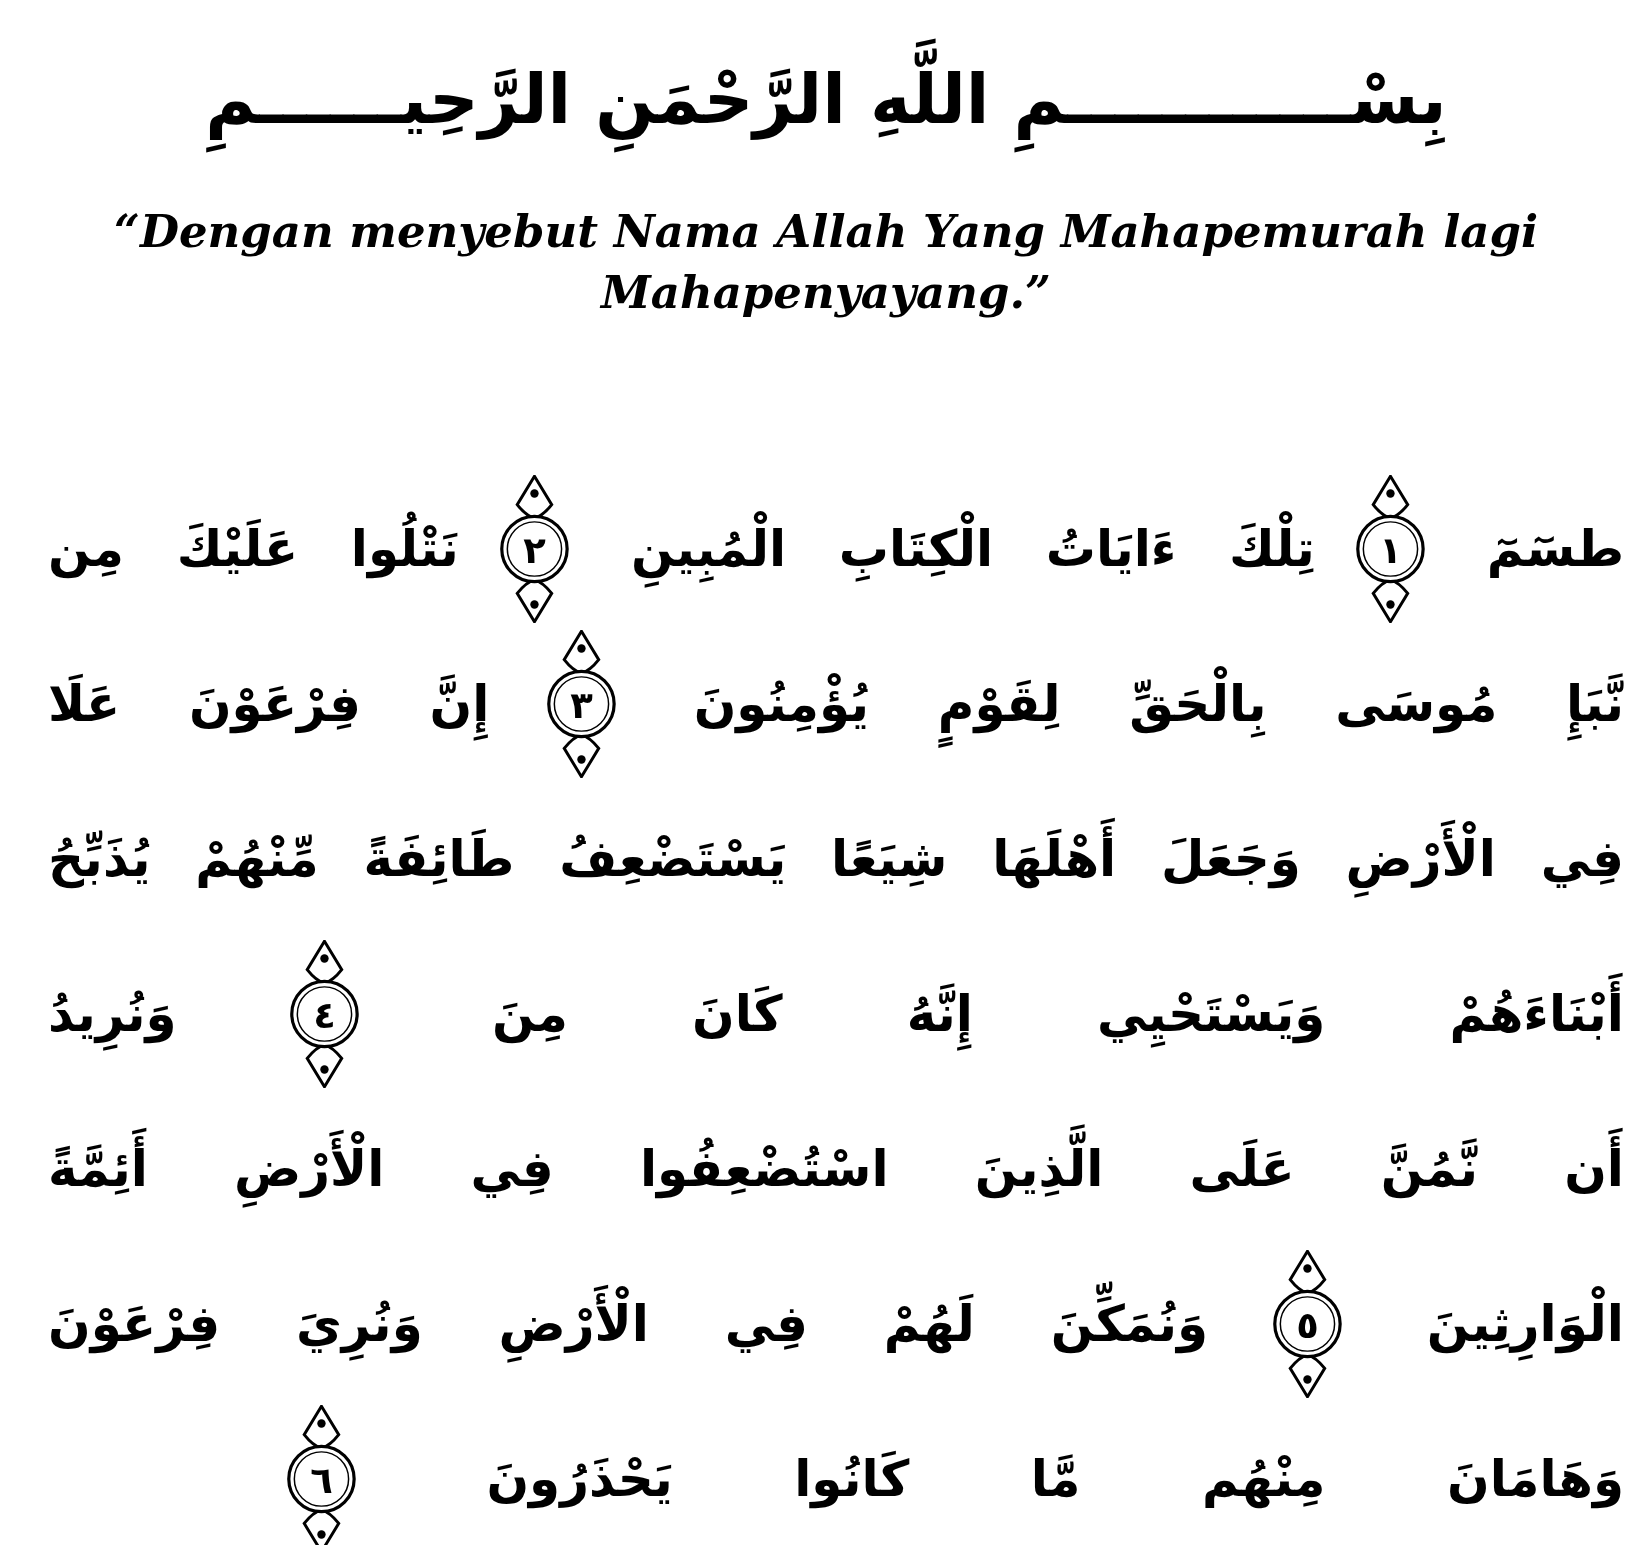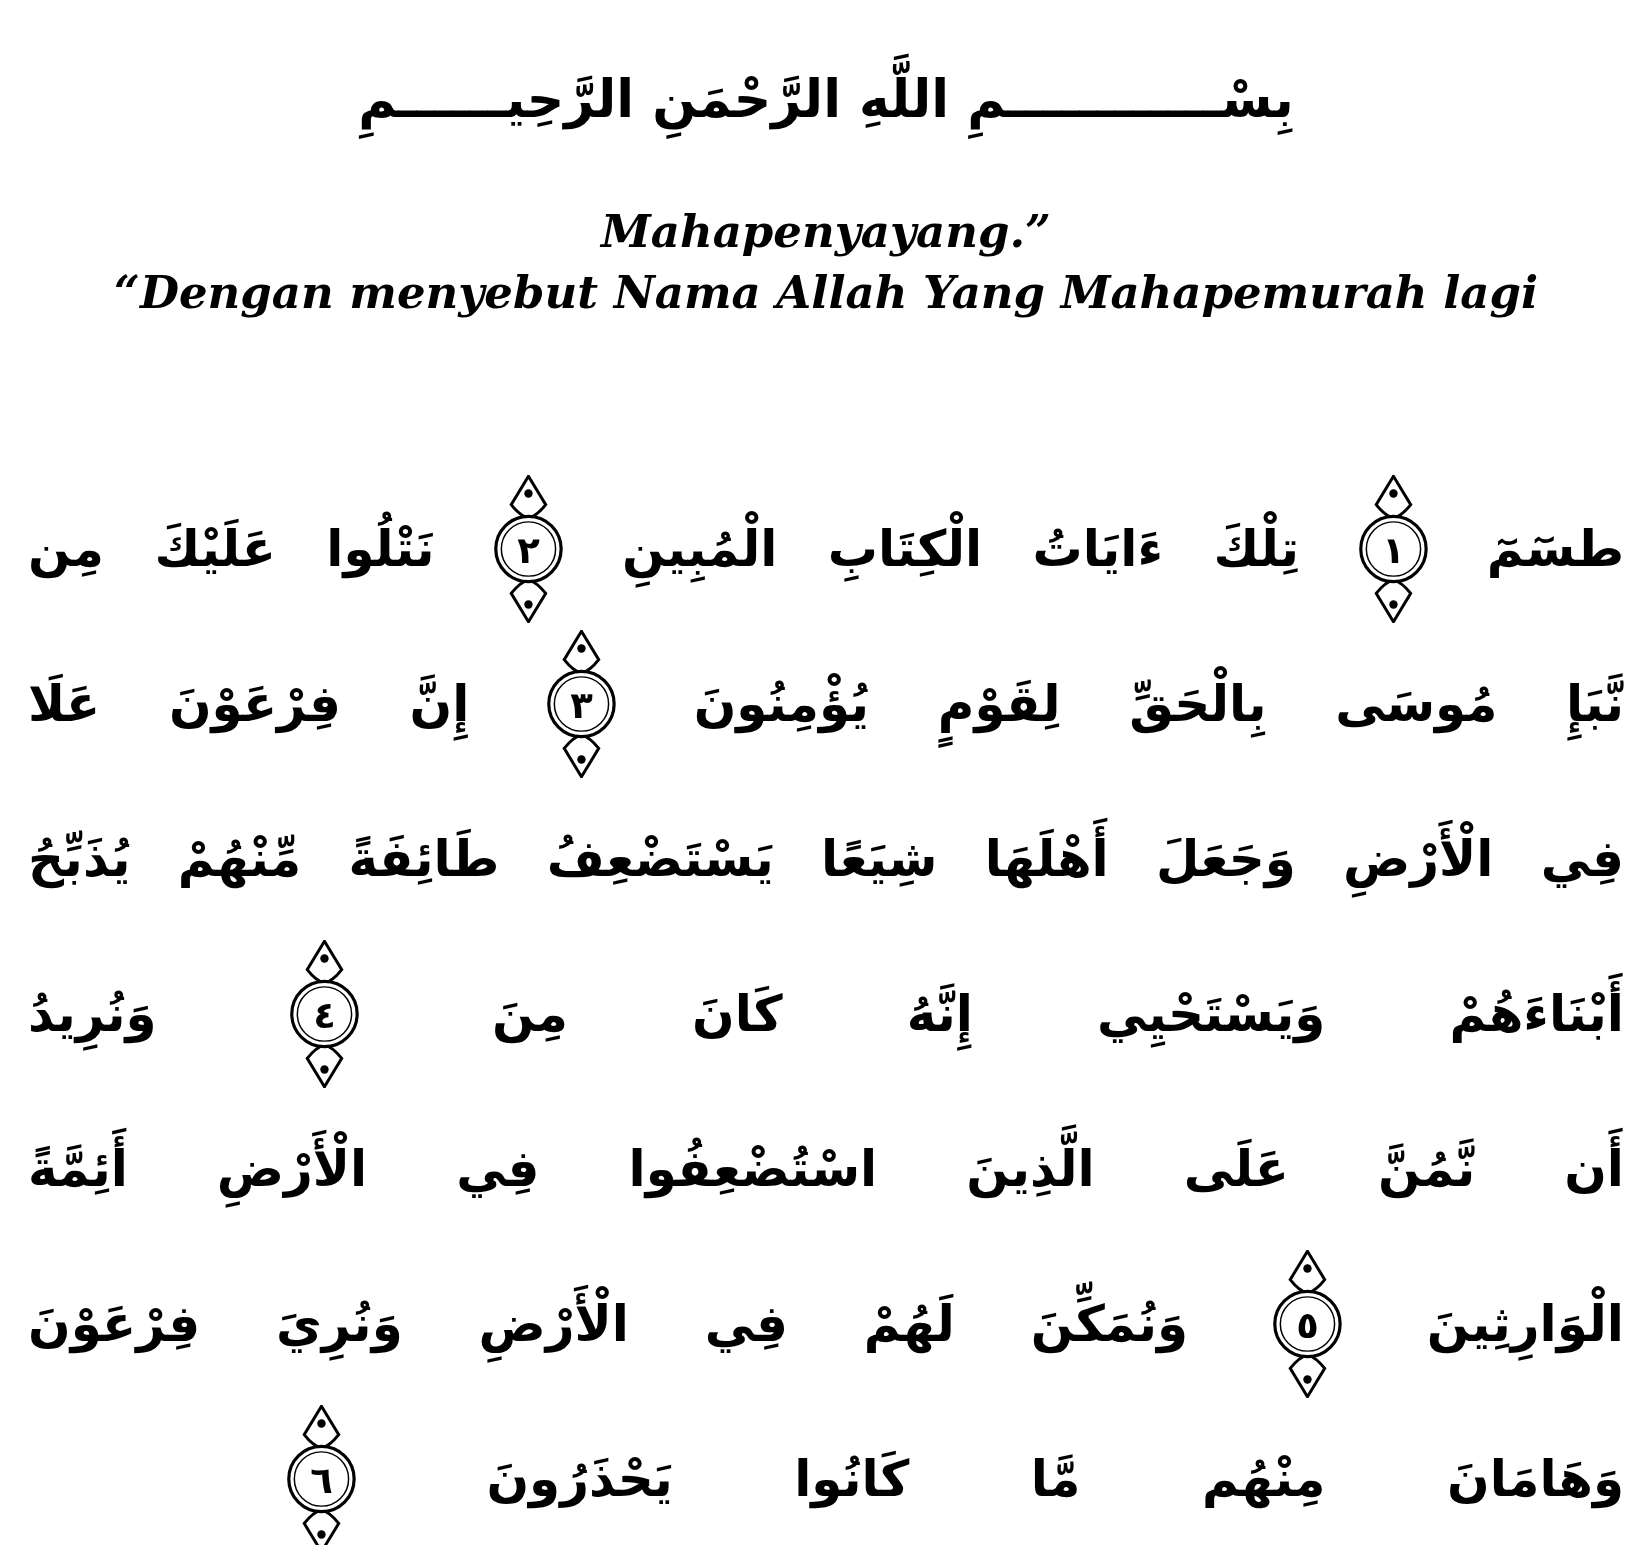--- a/index.html
+++ b/index.html
@@ -25,21 +25,21 @@
   
   .bismillah {
     margin-top: 14px;
     height: 170px;
     display: flex;
     align-items: center;
     justify-content: center;
     direction: rtl;
     font-family: "DejaVu Sans", sans-serif;
     font-weight: 700;
-    font-size: 52px;
+    font-size: 69px;
     white-space: nowrap;
     text-align: right;
   }
   
   .translation {
     margin-top: 18px;
     text-align: center;
     font-family: "DejaVu Serif", serif;
     font-style: italic;
     font-weight: 700;
@@ -62,20 +62,21 @@
     font-family: "DejaVu Sans", sans-serif;
     font-weight: 700;
     font-size: 50px;
     white-space: nowrap;
   }
   .quran-line.indent-left {
     padding-left: 250px;
   }
   .word {
     display: inline-block;
+    margin-left: 20px;
   }
   
   .medallion {
     display: flex;
     align-items: center;
     justify-content: center;
     margin: -28px 4px;
     flex: 0 0 auto;
   }
   .medallion svg {
@@ -90,22 +91,22 @@
   }
 </style>
 </head>
 <body>
 
 <div class="page">
 
   <div class="bismillah">بِسْــــــــــــمِ اللَّهِ الرَّحْمَنِ الرَّحِيــــــمِ</div>
 
   <div class="translation">
+    <div>“Dengan menyebut Nama Allah Yang Mahapemurah lagi</div>
     <div>Mahapenyayang.”</div>
-    <div>“Dengan menyebut Nama Allah Yang Mahapemurah lagi</div>
   </div>
 
   <div class="verses">
       <div class="quran-line">
         <span class="word">طسٓمٓ</span>
         <span class="medallion">
     <svg viewBox="0 0 64 120" xmlns="http://www.w3.org/2000/svg">
 
       <path d="M32 1 L46 24 Q39 33 32 35 Q25 33 18 24 Z" fill="#ffffff" stroke="#000000" stroke-width="2.4" stroke-linejoin="miter"></path>
       <circle cx="32" cy="15" r="3.4" fill="#000000"></circle>

